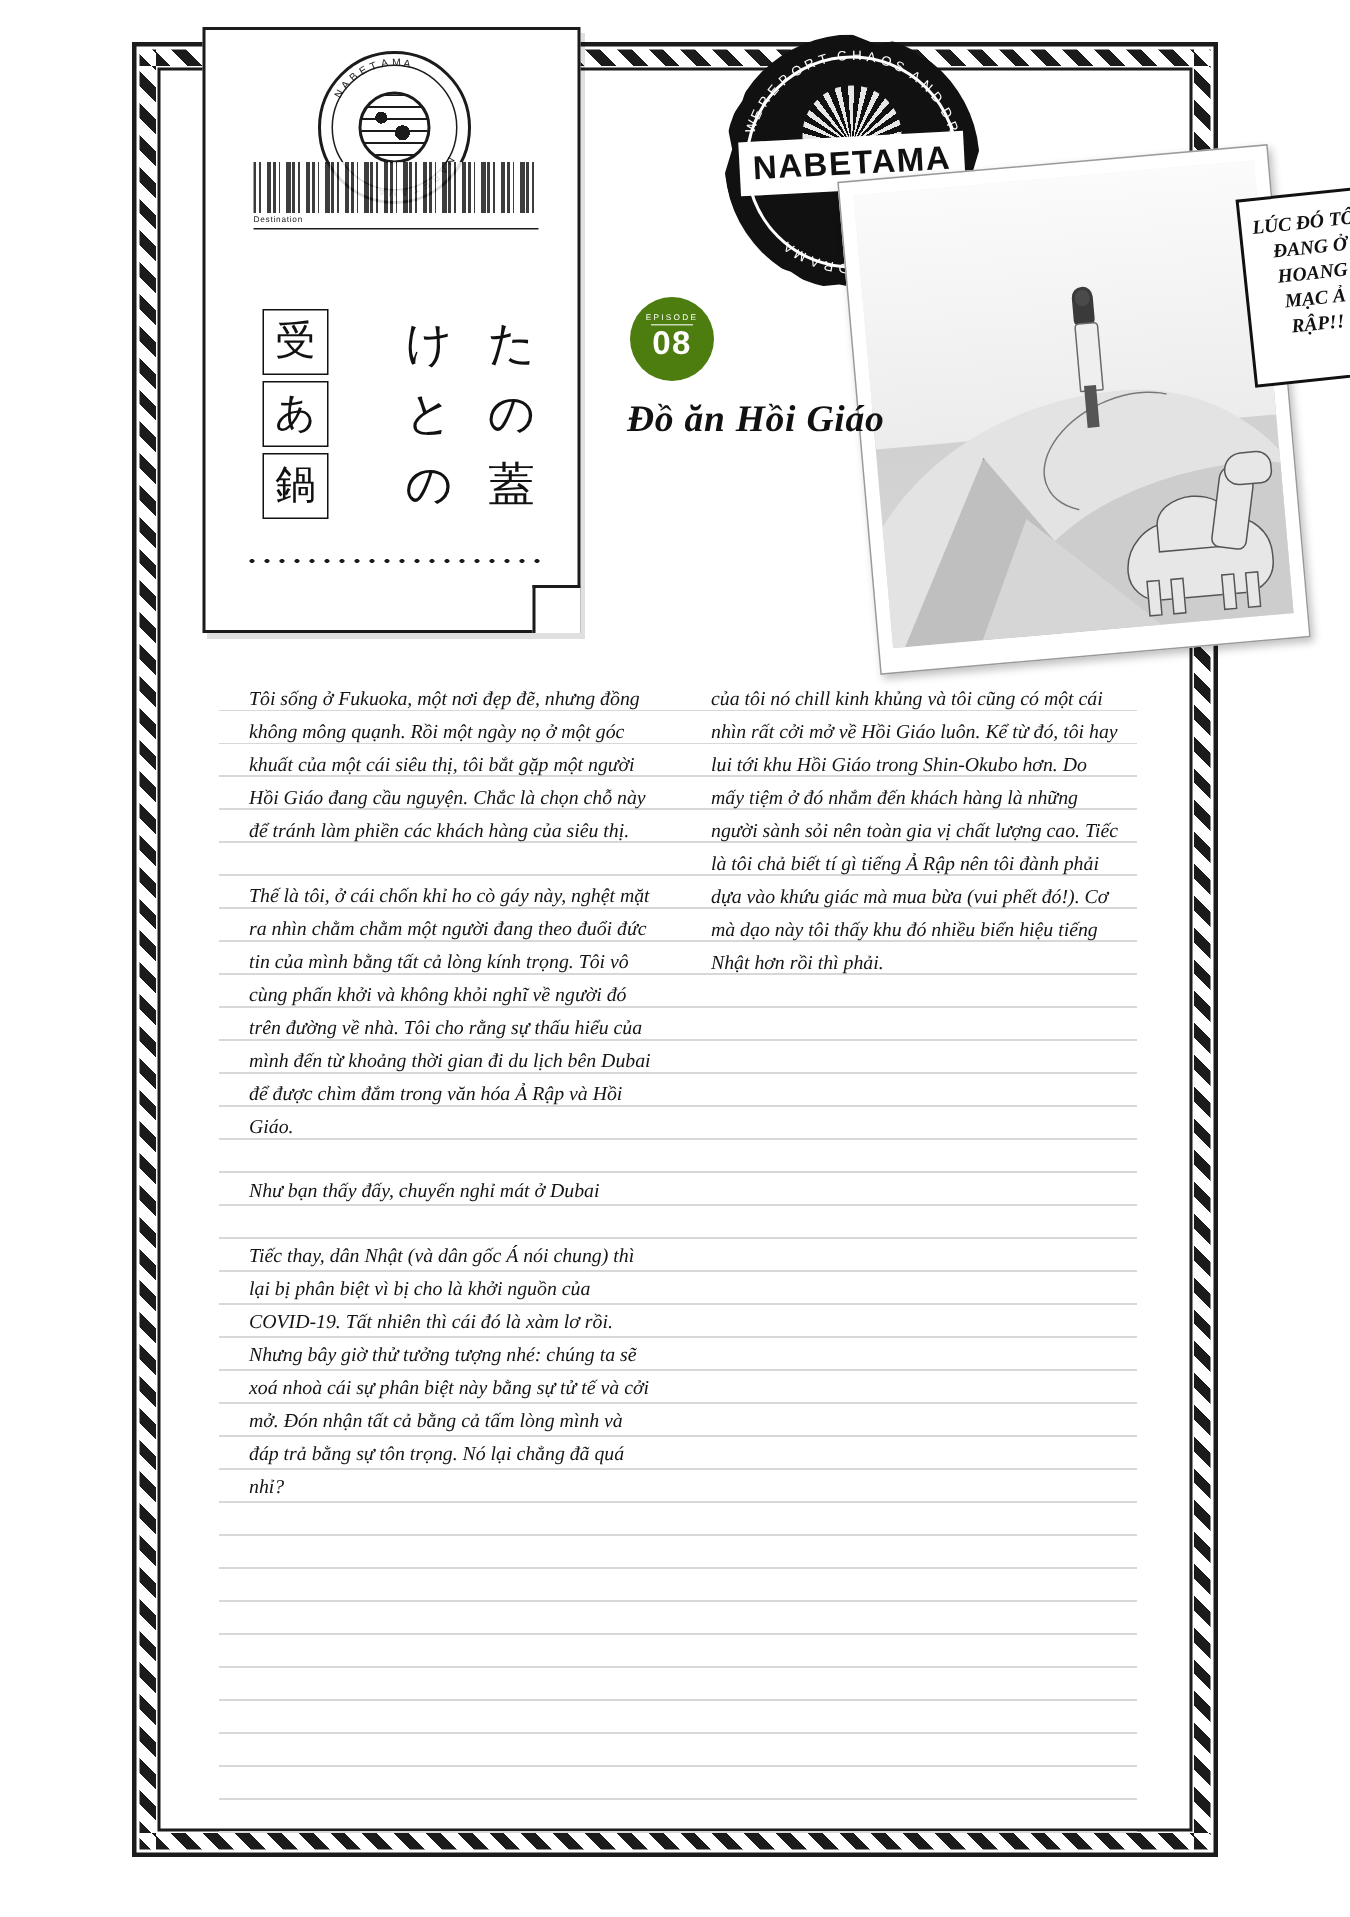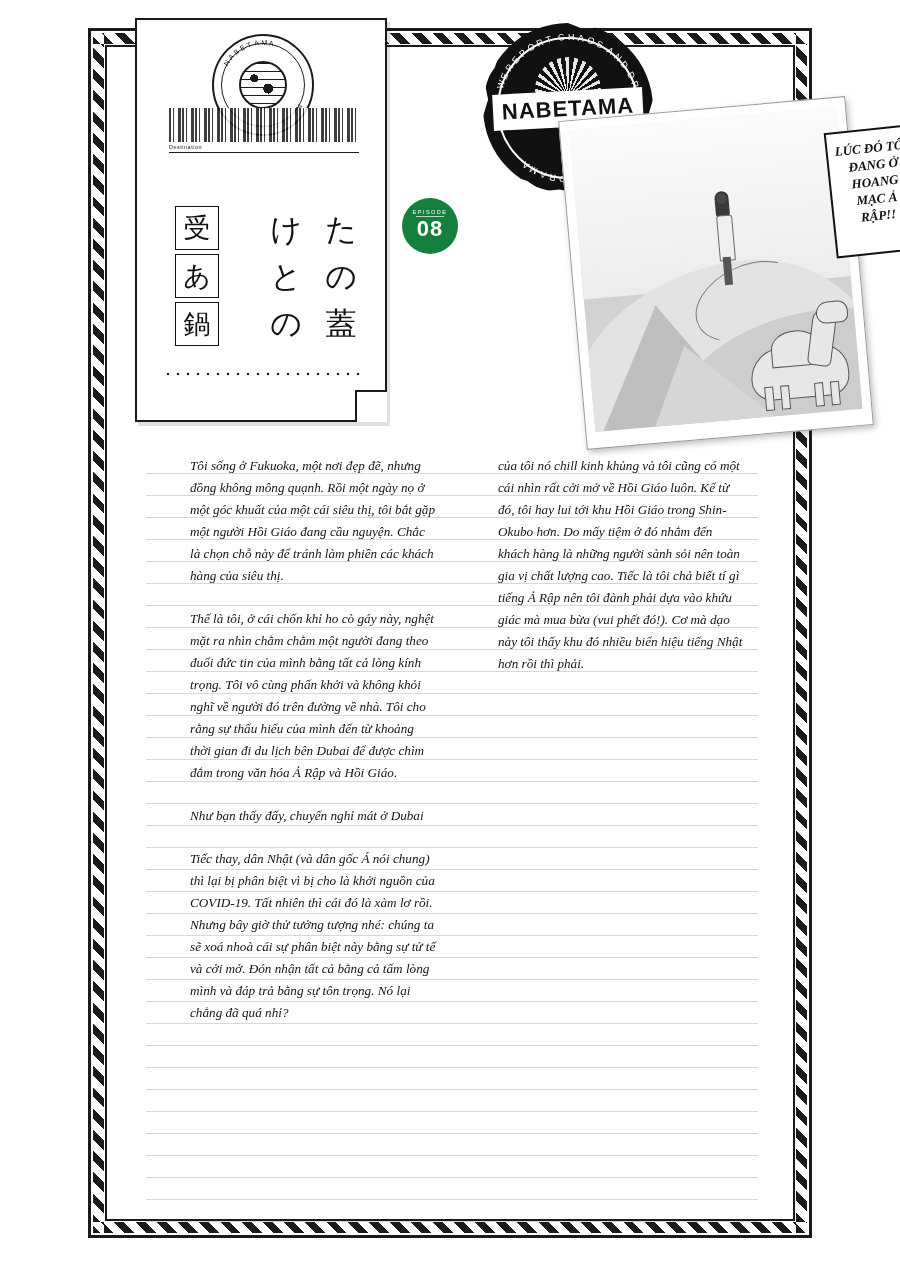--- a/index.html
+++ b/index.html
@@ -347,24 +347,24 @@
     font-style: italic;
     font-size: 13px;
     line-height: 17px;
     color: #111;
     z-index: 6;
   }
 
   
   .episode {
     position: absolute;
-    left: 402px; top: 198px;
+    left: 420px; top: 198px;
     width: 56px; height: 56px;
     border-radius: 50%;
-    background: #15803d;
+    background: #4d7c0f;
     color: #fff;
     text-align: center;
   }
   .episode .ep-label {
     position: absolute; left: 0; top: 11px; width: 56px;
     font-family: "Liberation Sans", sans-serif;
     font-size: 5.5px;
     letter-spacing: 1.5px;
   }
   .episode .ep-num {
@@ -391,21 +391,20 @@
   
   .cols {
     position: absolute;
     left: 166px; top: 455px;
     width: 580px;
     display: flex;
     gap: 36px;
   }
   .col {
     width: 272px;
-    margin-left: 24px;
   }
   .col p {
     margin: 0 0 21px 0;
     font-family: "Liberation Serif", serif;
     font-style: italic;
     font-size: 13.2px;
     line-height: 22px;
     color: #141414;
     text-align: left;
   }
@@ -544,20 +543,21 @@
     </div>
   </div>
 
   <div class="bubble">LÚC ĐÓ TÔI ĐANG Ở HOANG MẠC Ả RẬP!!</div>
 
   <div class="episode">
     <div class="ep-rule"></div>
     <div class="ep-label">EPISODE</div>
     <div class="ep-num">08</div>
   </div>
+  <div class="subtitle">Đồ ăn Hồi Giáo</div>
 
   <div class="cols">
     <div class="col">
       <p>Tôi sống ở Fukuoka, một nơi đẹp đẽ, nhưng đồng không mông quạnh. Rồi một ngày nọ ở một góc khuất của một cái siêu thị, tôi bắt gặp một người Hồi Giáo đang cầu nguyện. Chắc là chọn chỗ này để tránh làm phiền các khách hàng của siêu thị.</p>
       <p>Thế là tôi, ở cái chốn khỉ ho cò gáy này, nghệt mặt ra nhìn chằm chằm một người đang theo đuổi đức tin của mình bằng tất cả lòng kính trọng. Tôi vô cùng phấn khởi và không khỏi nghĩ về người đó trên đường về nhà. Tôi cho rằng sự thấu hiểu của mình đến từ khoảng thời gian đi du lịch bên Dubai để được chìm đắm trong văn hóa Ả Rập và Hồi Giáo.</p>
       <p>Như bạn thấy đấy, chuyến nghỉ mát ở Dubai</p>
       <p>Tiếc thay, dân Nhật (và dân gốc Á nói chung) thì lại bị phân biệt vì bị cho là khởi nguồn của COVID-19. Tất nhiên thì cái đó là xàm lơ rồi. Nhưng bây giờ thử tưởng tượng nhé: chúng ta sẽ xoá nhoà cái sự phân biệt này bằng sự tử tế và cởi mở. Đón nhận tất cả bằng cả tấm lòng mình và đáp trả bằng sự tôn trọng. Nó lại chẳng đã quá nhỉ?</p>
     </div>
     <div class="col">
       <p>của tôi nó chill kinh khủng và tôi cũng có một cái nhìn rất cởi mở về Hồi Giáo luôn. Kể từ đó, tôi hay lui tới khu Hồi Giáo trong Shin-Okubo hơn. Do mấy tiệm ở đó nhắm đến khách hàng là những người sành sỏi nên toàn gia vị chất lượng cao. Tiếc là tôi chả biết tí gì tiếng Ả Rập nên tôi đành phải dựa vào khứu giác mà mua bừa (vui phết đó!). Cơ mà dạo này tôi thấy khu đó nhiều biển hiệu tiếng Nhật hơn rồi thì phải.</p>

